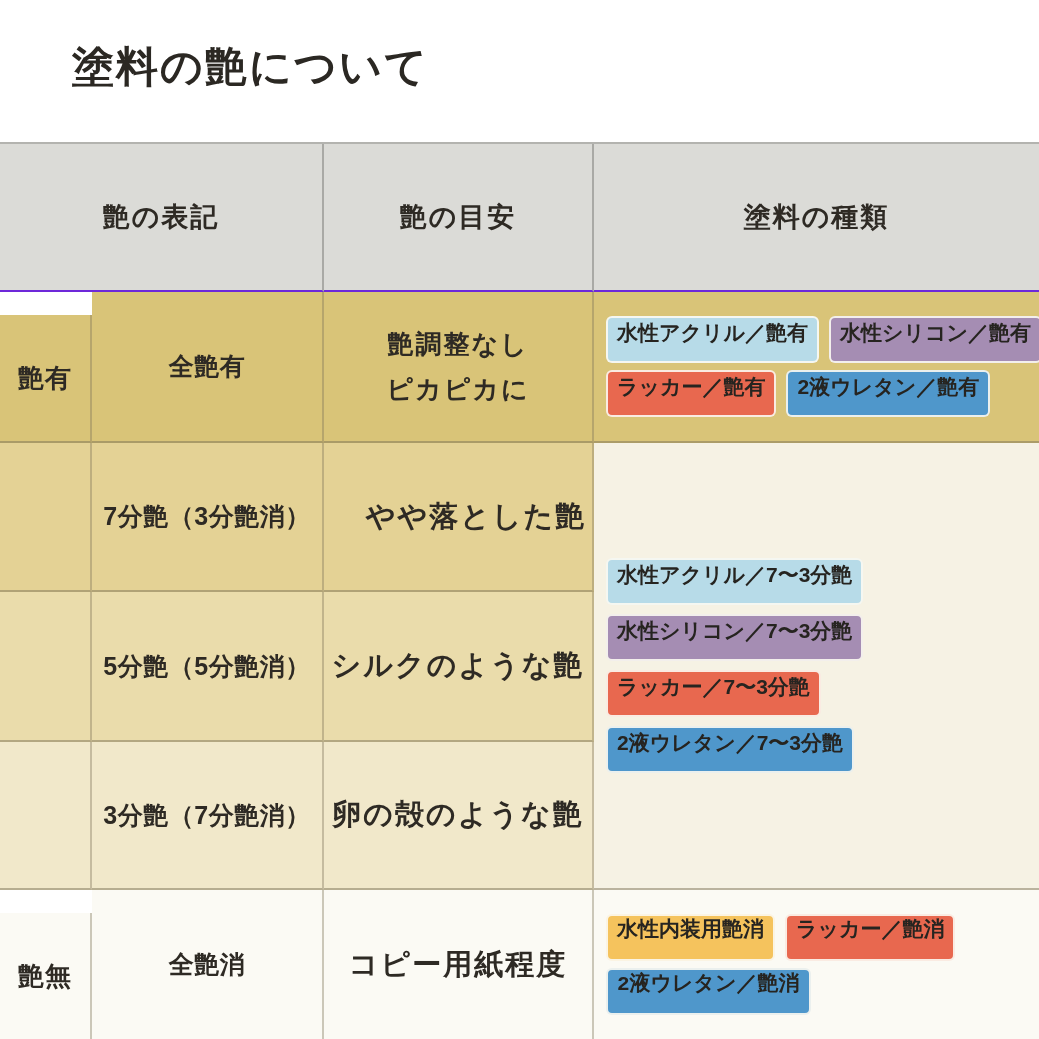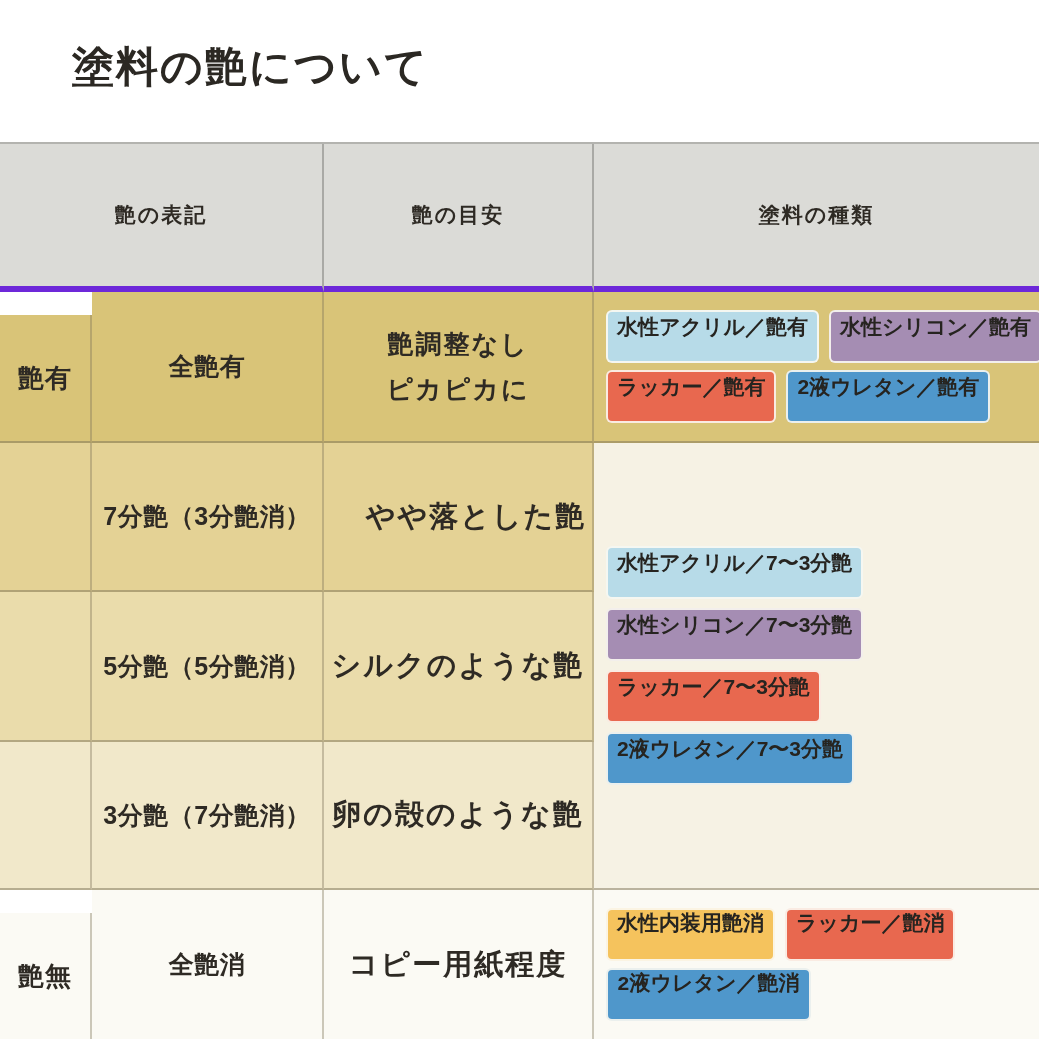--- a/index.html
+++ b/index.html
@@ -37,24 +37,24 @@
     font-weight:700;
     box-sizing:border-box;
     border-right:2px solid rgba(125,115,88,0.38);
     border-bottom:2px solid rgba(125,115,88,0.5);
   }
   .no-right{border-right:none;}
   .no-bottom{border-bottom:none;}
   
   .bg-head{background:var(--header-bg,#dbdbd7);}
   .h-cell{
-    font-size:21px;
+    font-size:27px;
     letter-spacing:2px;
     border-right:2px solid #a9a9a5;
-    border-bottom:6px solid #6d28d9;
+    border-bottom:2px solid #6d28d9;
     text-align:right;
   }
   .h-span2{grid-column:1 / 3;grid-row:1;}
   .h-guide{grid-column:3;grid-row:1;}
   .h-paint{grid-column:4;grid-row:1;border-right:none;}
   
   .bg-r1{background:var(--row-full-gloss,#d9c478);}
   .bg-r2{background:var(--row-gloss7,#e4d295);}
   .bg-r3{background:var(--row-gloss5,#eadcab);}
   .bg-r4{background:var(--row-gloss3,#f1e8ca);}
@@ -74,21 +74,21 @@
     gap:7px;
   }
   .chip-line{display:flex;gap:10px;}
   .chip-stack{display:flex;flex-direction:column;align-items:flex-start;gap:9px;}
   .chip{
     display:inline-block;
     font-size:21px;
     font-weight:700;
     color:#262420;
     line-height:1.15;
-    padding:3px 9px 22px;
+    padding:3px 9px 16px;
     border-radius:6px;
     border:2px solid rgba(252,250,242,0.9);
     white-space:nowrap;
   }
   .aqua{background:var(--chip-aqua,#b7dbe8);}
   .purple{background:var(--chip-purple,#a58db3);}
   .red{background:var(--chip-red,#e8684f);}
   .blue{background:var(--chip-blue,#4f97cb);}
   .yellow{background:var(--chip-yellow,#f5c35d);}
 </style>

